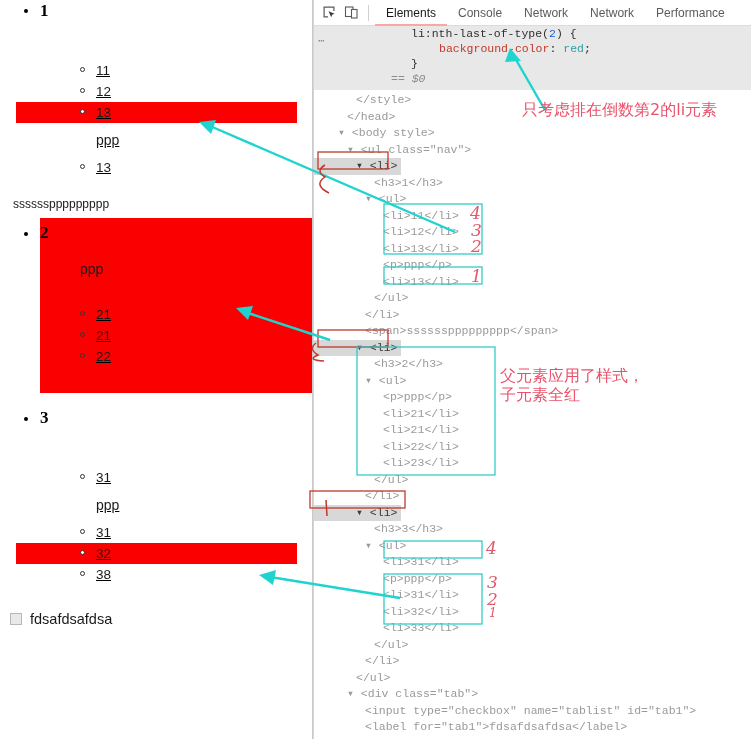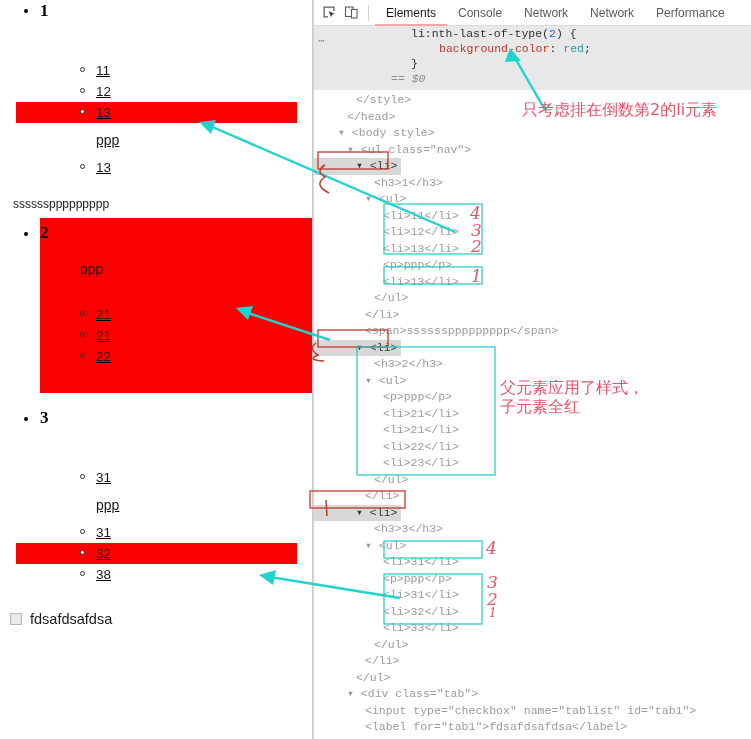--- a/index.html
+++ b/index.html
@@ -293,21 +293,21 @@
       <line x1="545" y1="110" x2="515" y2="58" stroke="#1fd3cf" stroke-width="2.4"></line>
       <polygon points="510,48 521,61 505,62" fill="#1fd3cf"></polygon>
     </g>
 
     <path d="M325 165 q-10 6 0 12 q-12 8 4 16" fill="none" stroke="#c0392b" stroke-width="1.5"></path>
     <path d="M316 343 q-8 6 2 12 q-12 5 6 6" fill="none" stroke="#c0392b" stroke-width="1.5"></path>
     <path d="M326 500 l1 16" fill="none" stroke="#c0392b" stroke-width="1.5"></path>
   </svg>
 
   <div class="ann ann-cn" style="left:522px;top:100px;">只考虑排在倒数第2的li元素</div>
-  <div class="ann ann-cn" style="left:500px;top:378px;">父元素应用了样式，
+  <div class="ann ann-cn" style="left:500px;top:366px;">父元素应用了样式，
 子元素全红</div>
 
   <div class="ann hw" style="left:470px;top:203px;">4</div>
   <div class="ann hw" style="left:471px;top:220px;">3</div>
   <div class="ann hw" style="left:471px;top:236px;">2</div>
   <div class="ann hw" style="left:471px;top:266px;">1</div>
 
   <div class="ann hw" style="left:486px;top:538px;">4</div>
   <div class="ann hw" style="left:487px;top:572px;">3</div>
   <div class="ann hw" style="left:487px;top:589px;">2</div>

